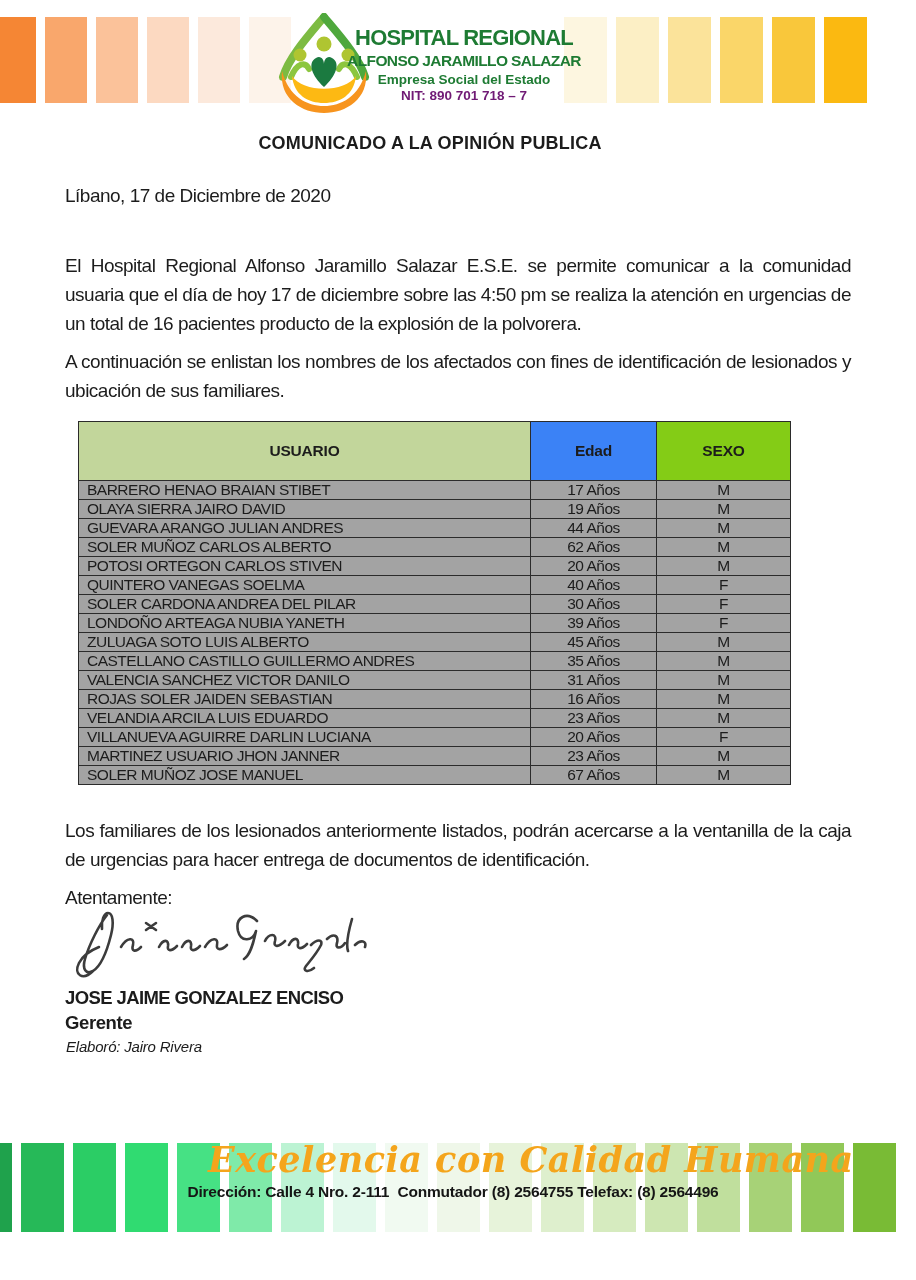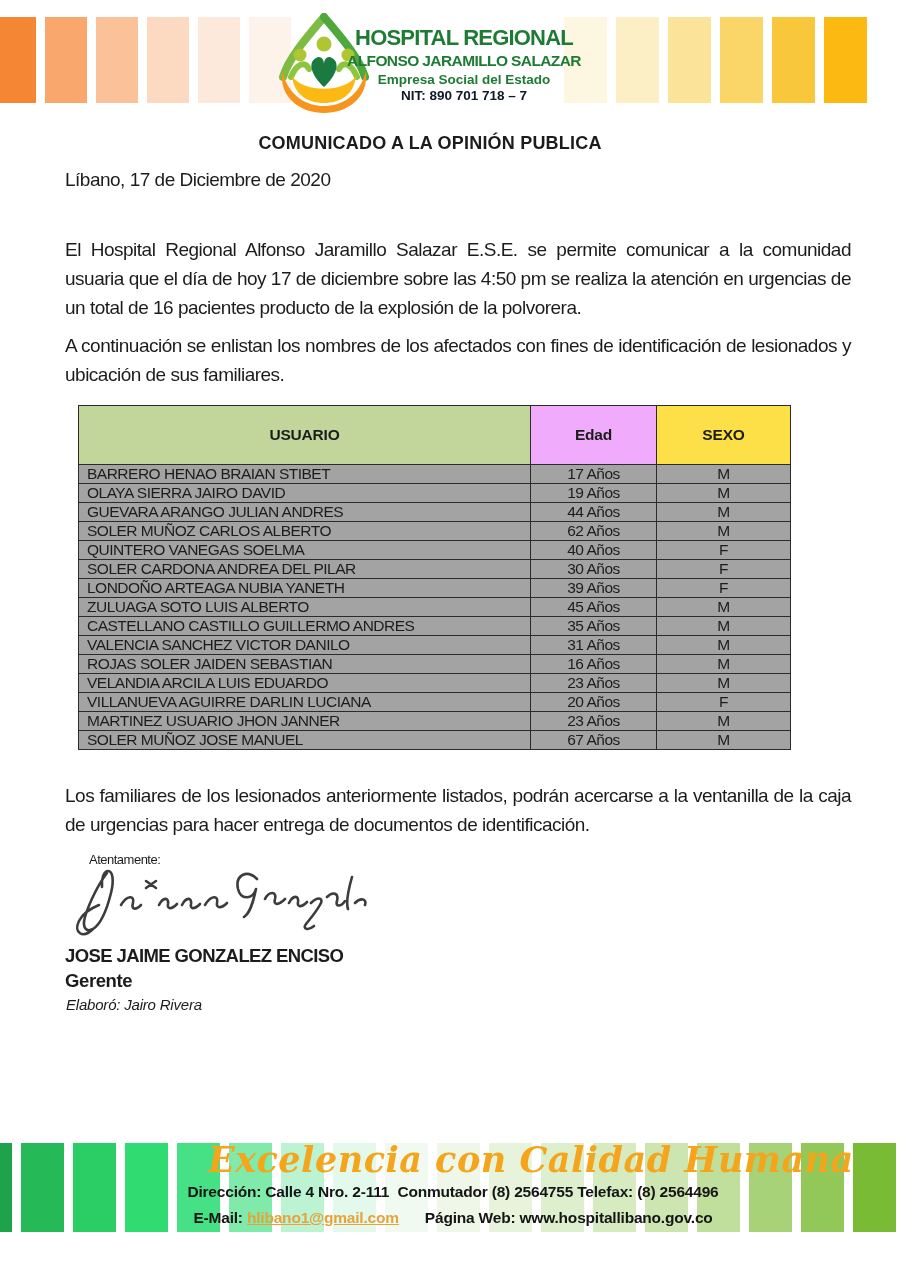--- a/index.html
+++ b/index.html
@@ -20,38 +20,38 @@
   .logo-mark { position:absolute; left:0; top:2px; }
   .logo-text { position:absolute; left:196px; top:14px; width:max-content; transform:translateX(-50%); text-align:center; white-space:nowrap; }
   .logo-line1 { font-size:22px; font-weight:bold; letter-spacing:-0.8px; }
   .logo-line2 { font-size:15.5px; font-weight:bold; letter-spacing:-0.6px; margin-top:1px; }
   .logo-line3 { font-size:13.5px; font-weight:bold; margin-top:2px; }
   .logo-line4 { font-size:13.5px; font-weight:bold; margin-top:1px; }
 
   
   .main { position:absolute; left:65px; top:120px; width:786px; z-index:3; }
   .title { text-align:center; font-size:18px; font-weight:bold; letter-spacing:0.2px; margin-top:13px; transform:translateX(-28px); }
-  .date-line { margin-top:15px; font-size:19px; letter-spacing:-0.5px; }
+  .date-line { margin-top:31px; font-size:19px; letter-spacing:-0.5px; }
   .para { font-size:19px; line-height:29px; letter-spacing:-0.5px; text-align:justify; text-align-last:left; }
   .para.p1 { margin-top:44px; }
   .para.p2 { margin-top:9px; }
   .para.closing { margin-top:31px; }
 
   
   table.patients { border-collapse:collapse; table-layout:fixed; width:712px; margin:16px 0 0 13px; }
   table.patients col.c1 { width:452px; }
   table.patients col.c2 { width:126px; }
   table.patients col.c3 { width:134px; }
   table.patients th { border:1.6px solid #2b2b2b; height:59px; font-size:15.5px; font-weight:bold; text-align:center; letter-spacing:-0.2px; }
   table.patients td { border:1.4px solid #2b2b2b; height:19px; font-size:15.5px; letter-spacing:-0.5px; background:#a3a3a3; }
   table.patients td.name { text-align:left; padding-left:8px; }
   table.patients td.center { text-align:center; }
 
   
-  .salutation { margin-top:13px; font-size:13px; letter-spacing:-0.5px;margin-left:24px; }
+  .salutation { margin-top:13px; font-size:19px; letter-spacing:-0.5px; }
   .signature { margin:-4px 0 0 4px; height:68px; position:relative; }
   .signature svg { position:absolute; left:0; top:-6px; }
   .signer-name { margin-top:14px; font-size:18.5px; font-weight:bold; letter-spacing:-0.6px; }
   .signer-title { margin-top:3px; font-size:18.5px; font-weight:bold; letter-spacing:-0.4px; }
   .prepared-by { margin-top:2px; position:relative; z-index:4; }
   .prepared-by span { display:inline-block; background:#fff; font-style:italic; font-size:15px; letter-spacing:-0.2px; padding:2px 16px 14px 1px; }
 
   
   .footer { position:absolute; left:0; top:1143px; width:784px; height:100px; z-index:2; }
   .footer-blocks { position:absolute; left:0; top:0; display:flex; gap:9px; }
@@ -96,42 +96,42 @@
         <circle cx="55" cy="31" r="7.5" fill="#AFC531"></circle>
         <circle cx="79" cy="42" r="6.5" fill="#AFC531"></circle>
         <path d="M55,74 C43,63 38,50 47,45 C52,42 55,47 55,51 C55,47 58,42 63,45 C72,50 67,63 55,74 Z" fill="#1B7A40"></path>
         <path d="M13,58 C10,86 33,100 55,100 C77,100 100,86 97,58 C90,84 72,93 55,93 C38,93 20,84 13,58 Z" fill="#F7941E"></path>
         <path d="M23,63 C25,82 39,90 55,90 C71,90 85,82 87,63 C76,80 34,80 23,63 Z" fill="#FDB913"></path>
       </svg>
       <div class="logo-text">
         <div class="logo-line1" style="color: rgb(30, 123, 51);">HOSPITAL REGIONAL</div>
         <div class="logo-line2" style="color: rgb(30, 123, 51);">ALFONSO JARAMILLO SALAZAR</div>
         <div class="logo-line3" style="color: rgb(30, 123, 51);">Empresa Social del Estado</div>
-        <div class="logo-line4" style="color: #0f172a;">NIT: 890 701 718 – 7</div>
+        <div class="logo-line4" style="color: #701a75;">NIT: 890 701 718 – 7</div>
       </div>
     </div>
   </header>
 
   <main class="main">
     <h1 class="title">COMUNICADO A LA OPINIÓN PUBLICA</h1>
     <p class="date-line">Líbano, 17 de Diciembre  de 2020</p>
     <p class="para p1">El Hospital Regional Alfonso Jaramillo Salazar E.S.E. se permite comunicar a la comunidad usuaria que el día de hoy 17 de diciembre sobre las 4:50 pm se realiza la atención en urgencias de un total de 16 pacientes producto de la explosión de la polvorera.</p>
     <p class="para p2">A continuación se enlistan los nombres de los afectados con fines de  identificación de lesionados y ubicación de sus familiares.</p>
 
     <table class="patients">
       <colgroup>
           <col class="c1">
           <col class="c2">
           <col class="c3">
         </colgroup>
       <thead>
         <tr>
           <th style="background-color: rgb(194, 214, 155);">USUARIO</th>
-          <th style="background-color: #f0abfc;">Edad</th>
-          <th style="background-color: #fde047;">SEXO</th>
+          <th style="background-color: #3b82f6;">Edad</th>
+          <th style="background-color: #84cc16;">SEXO</th>
         </tr>
       </thead>
       <tbody>
           <tr>
             <td class="name">BARRERO HENAO BRAIAN STIBET</td>
             <td class="center">17 Años</td>
             <td class="center">M</td>
           </tr>
           <tr>
             <td class="name">OLAYA SIERRA JAIRO DAVID</td>
@@ -139,20 +139,25 @@
             <td class="center">M</td>
           </tr>
           <tr>
             <td class="name">GUEVARA ARANGO JULIAN ANDRES</td>
             <td class="center">44 Años</td>
             <td class="center">M</td>
           </tr>
           <tr>
             <td class="name">SOLER MUÑOZ CARLOS ALBERTO</td>
             <td class="center">62 Años</td>
+            <td class="center">M</td>
+          </tr>
+          <tr>
+            <td class="name">POTOSI ORTEGON CARLOS STIVEN</td>
+            <td class="center">20 Años</td>
             <td class="center">M</td>
           </tr>
           <tr>
             <td class="name">QUINTERO VANEGAS SOELMA</td>
             <td class="center">40 Años</td>
             <td class="center">F</td>
           </tr>
           <tr>
             <td class="name">SOLER CARDONA ANDREA DEL PILAR</td>
             <td class="center">30 Años</td>
@@ -242,16 +247,15 @@
         <div class="block" style="background: rgb(222, 239, 205);"></div>
         <div class="block" style="background: rgb(214, 235, 191);"></div>
         <div class="block" style="background: rgb(205, 230, 177);"></div>
         <div class="block" style="background: rgb(192, 223, 157);"></div>
         <div class="block" style="background: rgb(167, 210, 119);"></div>
         <div class="block" style="background: rgb(145, 200, 88);"></div>
         <div class="block" style="background: rgb(121, 187, 53);"></div>
       </div>
     <div class="slogan" style="color: rgb(244, 165, 28);">Excelencia con Calidad Humana</div>
     <div class="contact1">Dirección: Calle 4 Nro. 2-111  Conmutador (8) 2564755 Telefax: (8) 2564496</div>
-    <div class="contact2"><span>E-Mail:</span> <a class="email-link" href="#" style="color: rgb(232, 162, 60);">hlibano1@gmail.com</a><span class="gap"></span><span>Página Web:</span> <span>www.hospitallibano.gov.co</span></div>
   </footer>
 
 </div>
 
 </body></html>

